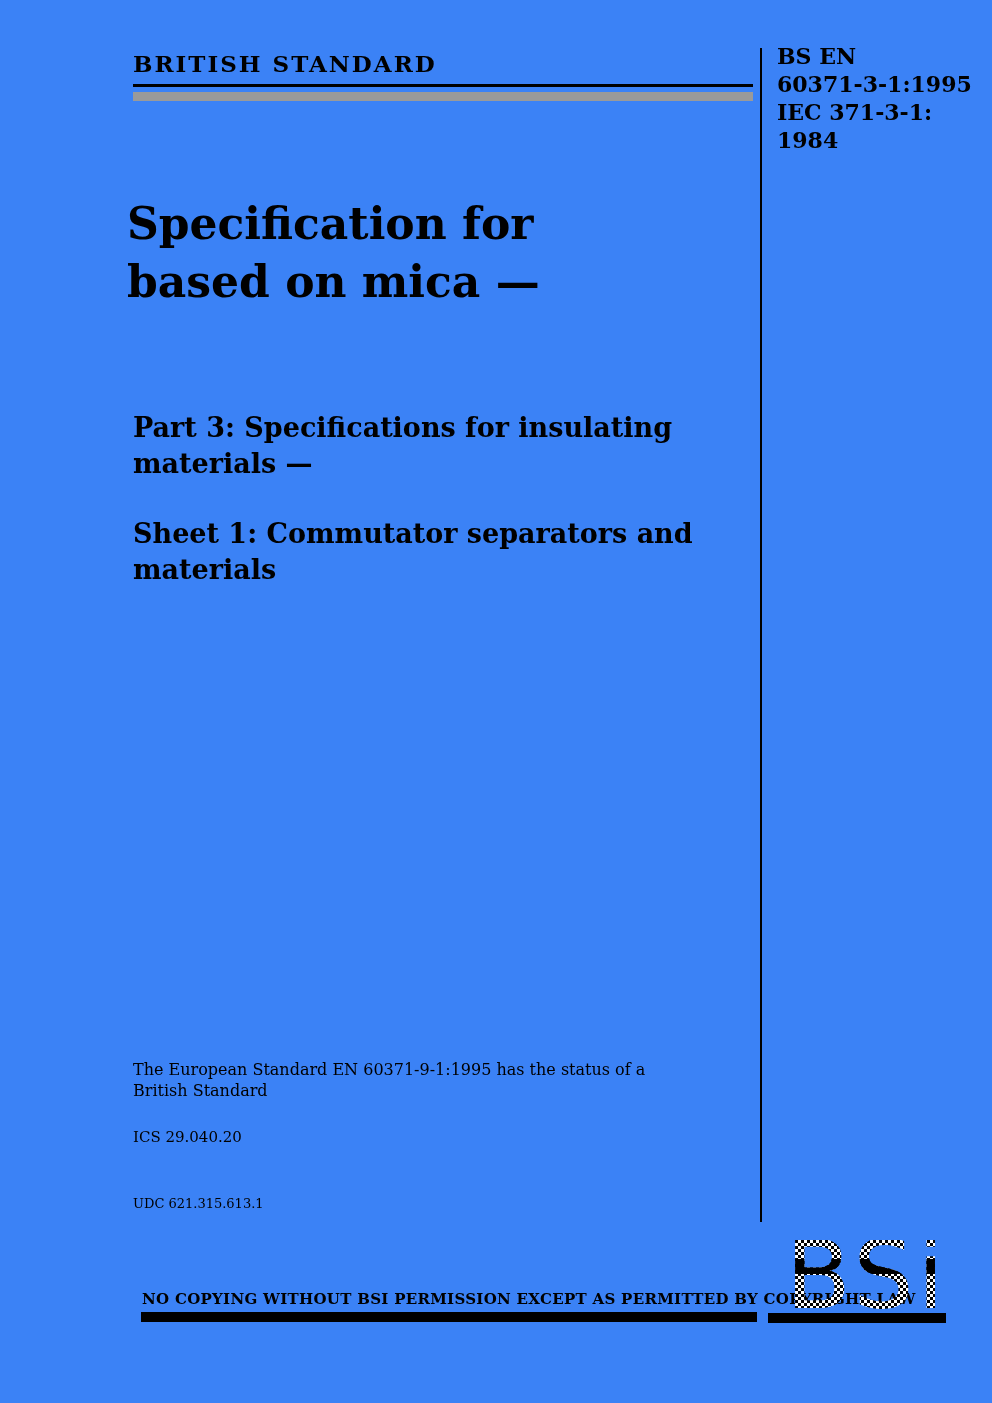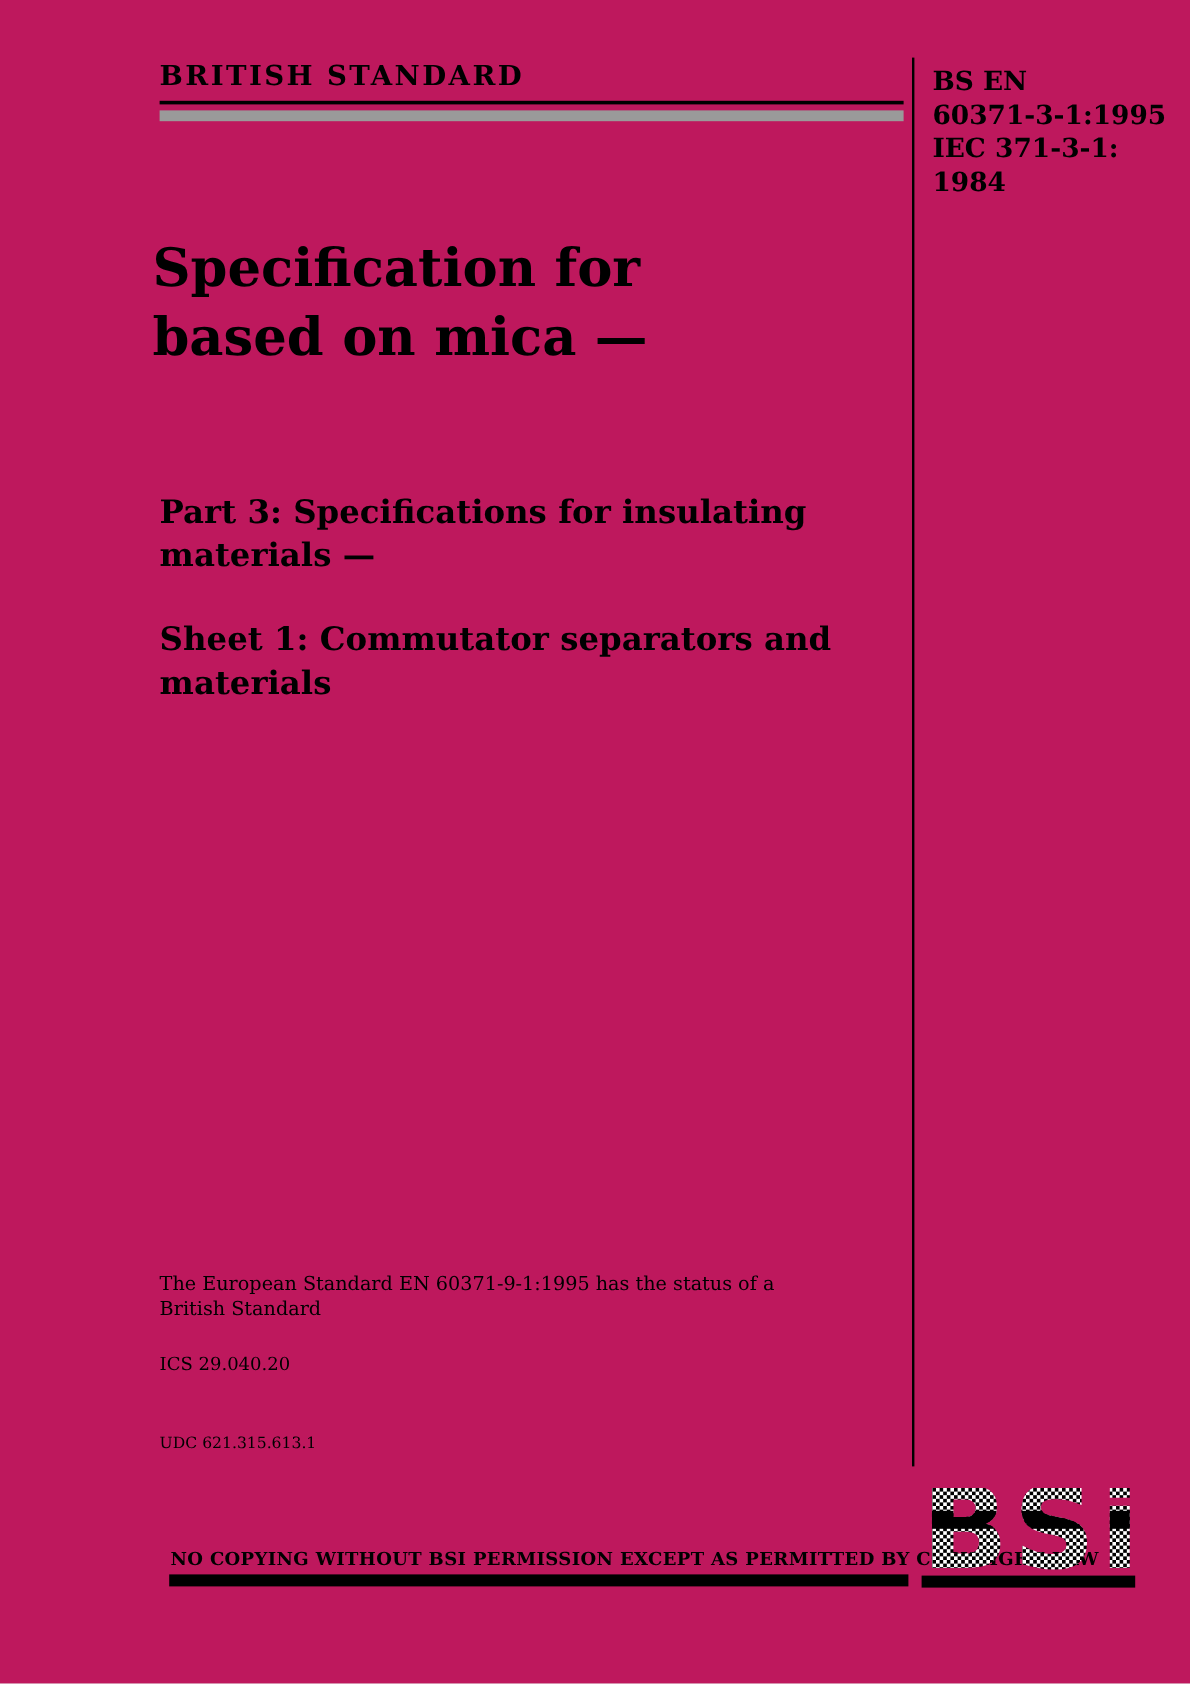--- a/index.html
+++ b/index.html
@@ -1,21 +1,21 @@
 <!DOCTYPE html>
 <html><head>
 <meta charset="utf-8">
 <style>
   * { margin: 0; padding: 0; box-sizing: border-box; }
   html, body { background: #e8e8e8; }
   .page {
     position: relative;
     width: 992px;
     height: 1403px;
-    background: #be185d;
+    background: #3b82f6;
     font-family: "DejaVu Serif", "Liberation Serif", serif;
     color: #000000;
     overflow: hidden;
     margin: 0 auto;
   }
   .abs { position: absolute; }
 
   
   .masthead {
     left: 133px; top: 50px;
@@ -36,21 +36,20 @@
   .vertical-divider {
     left: 760px; top: 48px;
     width: 2px; height: 1174px;
     background: #000000;
   }
   .ref-block {
     left: 777px; top: 42px;
     font-size: 22px; font-weight: bold;
     line-height: 28px;
     white-space: nowrap;
-    margin-top: 12px;
   }
 
   
   .doc-title {
     left: 127px; top: 195px;
     font-size: 44px; font-weight: bold;
     line-height: 58px;
     white-space: nowrap;
   }
   .part-title {
@@ -99,26 +98,27 @@
   }
 
   
   .bsi-logo {
     left: 768px; top: 1240px;
     width: 180px; height: 70px;
     overflow: visible;
   }
   .bsi-logo-text {
     font-family: "DejaVu Sans", "Liberation Sans", sans-serif;
-    font-weight: bold;
+    font-weight: normal;
     font-size: 95px;
     line-height: 70px;
     letter-spacing: 4px;
     color: #000000;
     white-space: nowrap;
+    text-align: right;
   }
   @supports ((-webkit-background-clip: text) or (background-clip: text)) {
     .bsi-logo-text {
       background-image:
         linear-gradient(#000000, #000000),
         repeating-conic-gradient(#000000 0% 25%, #ffffff 0% 50%);
       background-size: 100% 15px, 6px 6px;
       background-position: 0 19px, 0 0;
       background-repeat: no-repeat, repeat;
       -webkit-background-clip: text;

